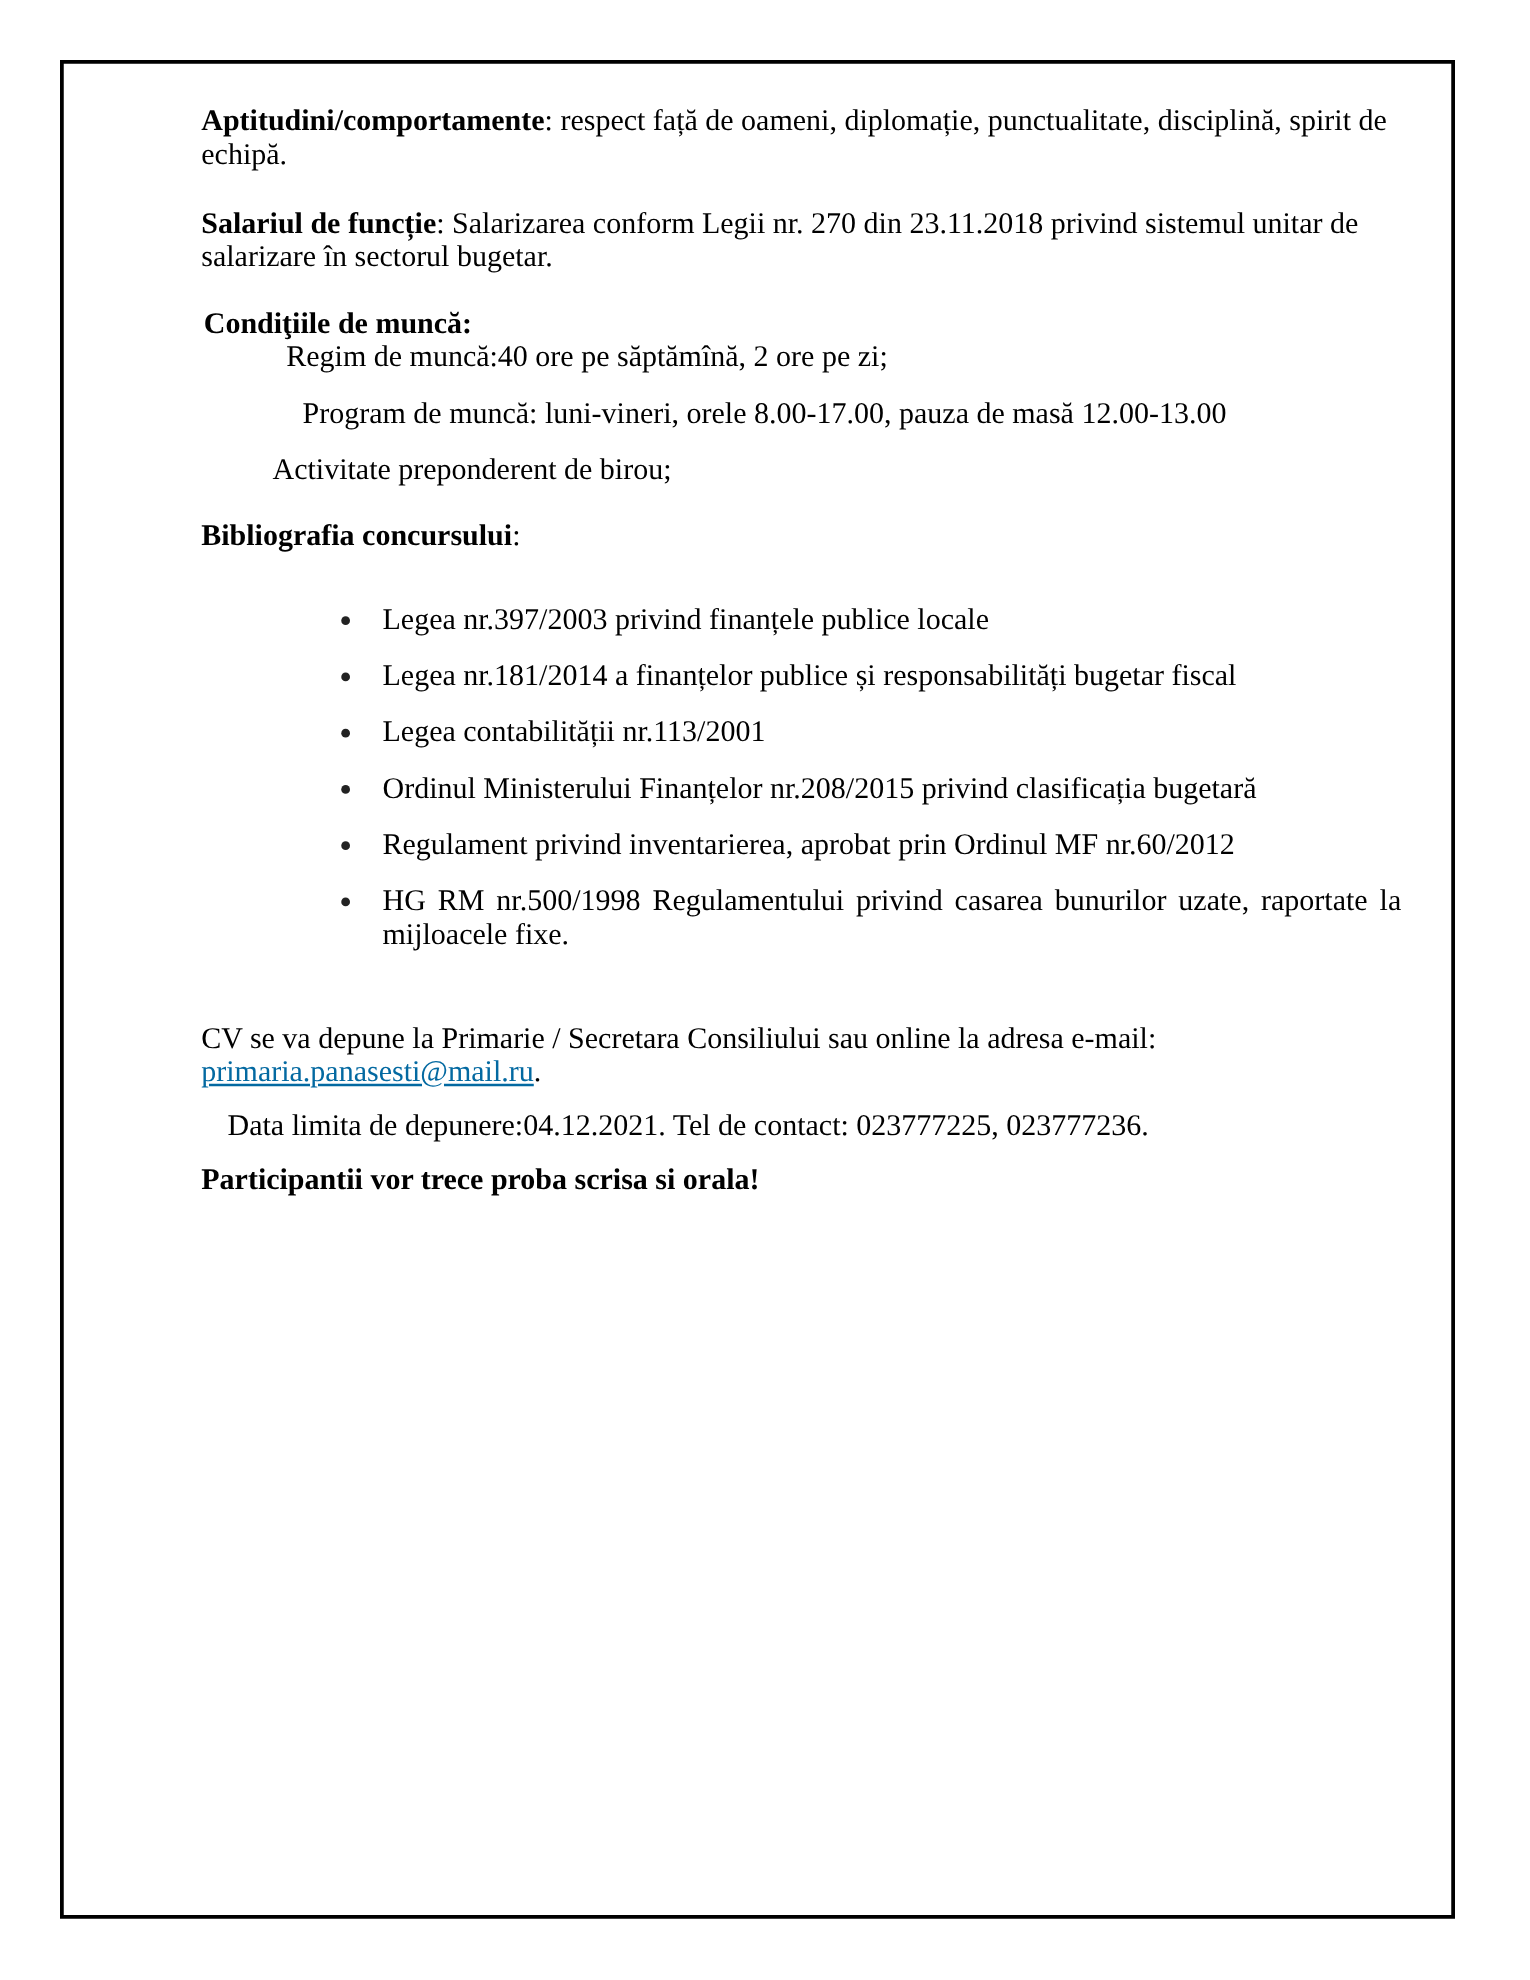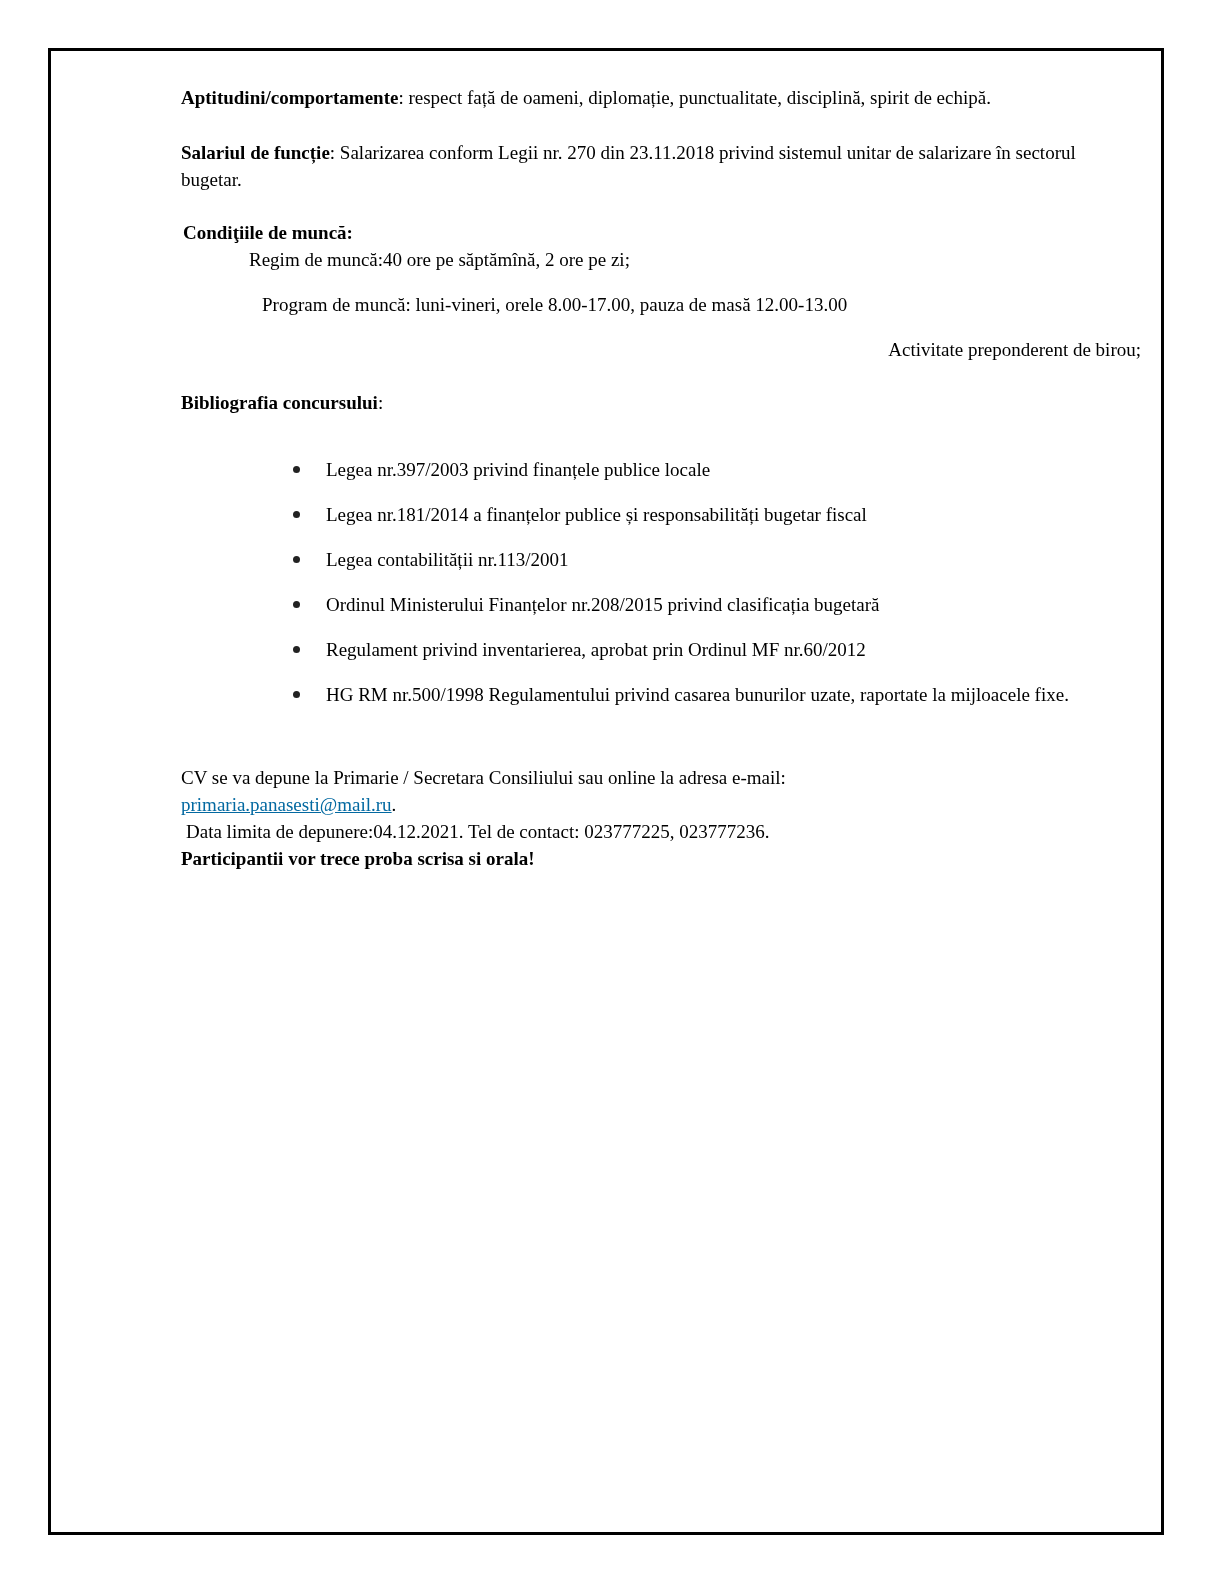--- a/index.html
+++ b/index.html
@@ -19,24 +19,24 @@
       position: absolute;
       left: 48px;
       top: 48px;
       width: 1110px;
       height: 1481px;
       border: 3px solid #000000;
       box-sizing: content-box;
     }
     .content {
       position: absolute;
-      left: 181px;
+      left: 161px;
       top: 84px;
       width: 960px;
-      font-size: 19px;
+      font-size: 24px;
       line-height: 27px;
     }
     .para {
       margin: 0;
     }
     .b {
       font-weight: bold;
     }
     .gap-1 { height: 28px; }
     .gap-2 { height: 26px; }
@@ -44,21 +44,21 @@
     .gap-list { height: 40px; }
     .gap-4 { height: 38px; }
 
     .cond-title {
       margin: 0;
       padding-left: 2px;
       font-weight: bold;
     }
     .cond-line-1 { padding-left: 68px; margin: 0; }
     .cond-line-2 { padding-left: 63px; margin: 18px; }
-    .cond-line-3 { padding-left: 57px; margin: 0; text-align: right; }
+    .cond-line-3 { padding-left: 57px; margin: 0; }
 
     .biblio-list {
       list-style: none;
       margin: 0;
       padding: 0;
     }
     .biblio-item {
       position: relative;
       padding-left: 145px;
       margin: 0 0 18px 0;
@@ -74,21 +74,21 @@
       height: 7px;
       border-radius: 50%;
       background: #222222;
     }
     .email-link {
       color: #0369a1;
       text-decoration: underline;
     }
     .deadline {
       padding-left: 5px;
-      margin: 0;
+      margin: 16px;
     }
   </style>
 </head>
 <body>
 
 <div class="page-frame"></div>
 
 <div class="content">
 
   <p class="para">

